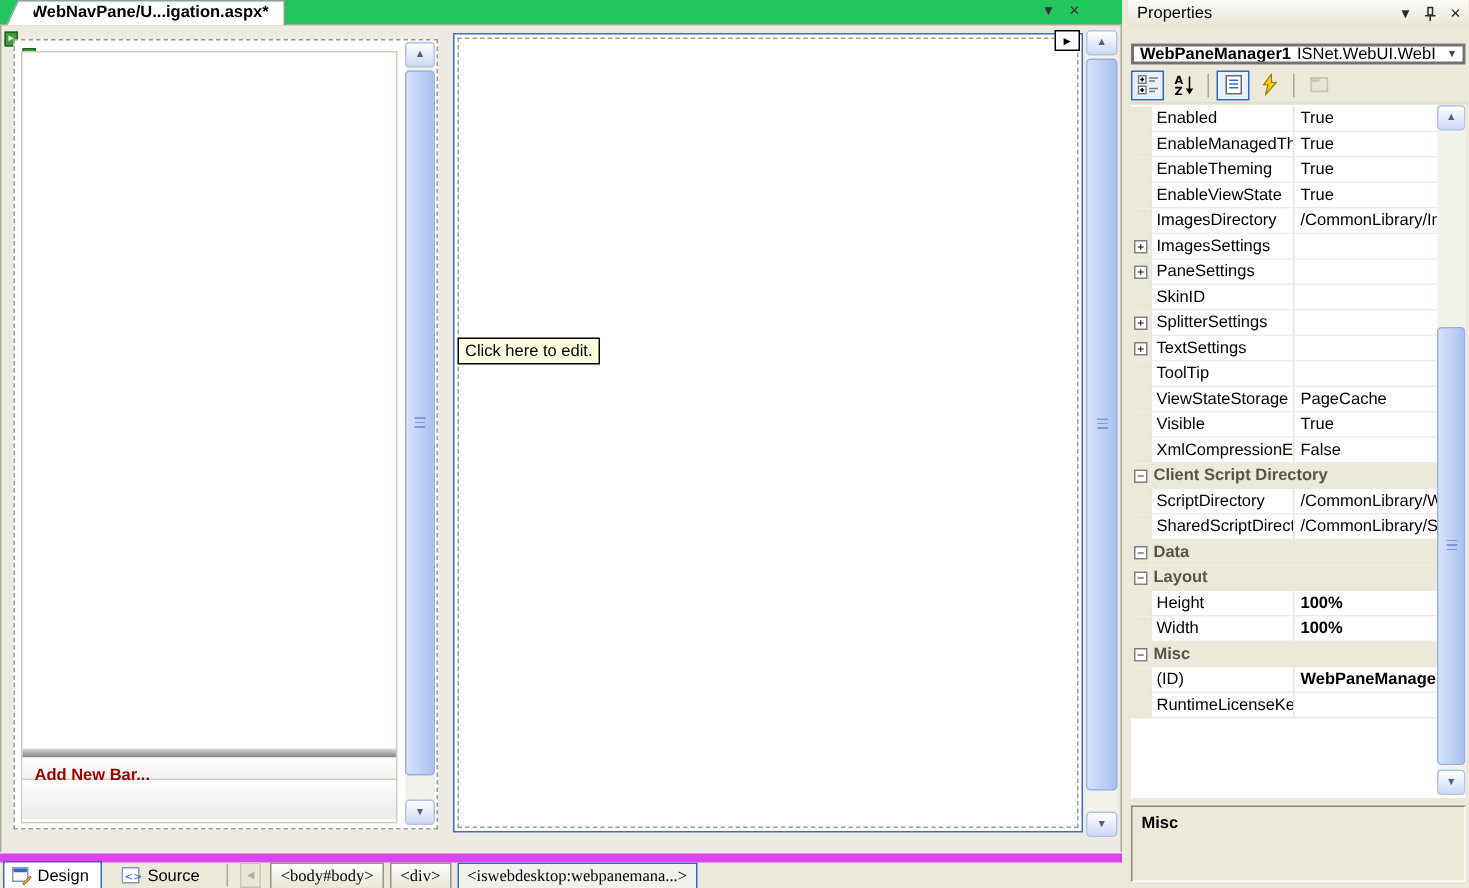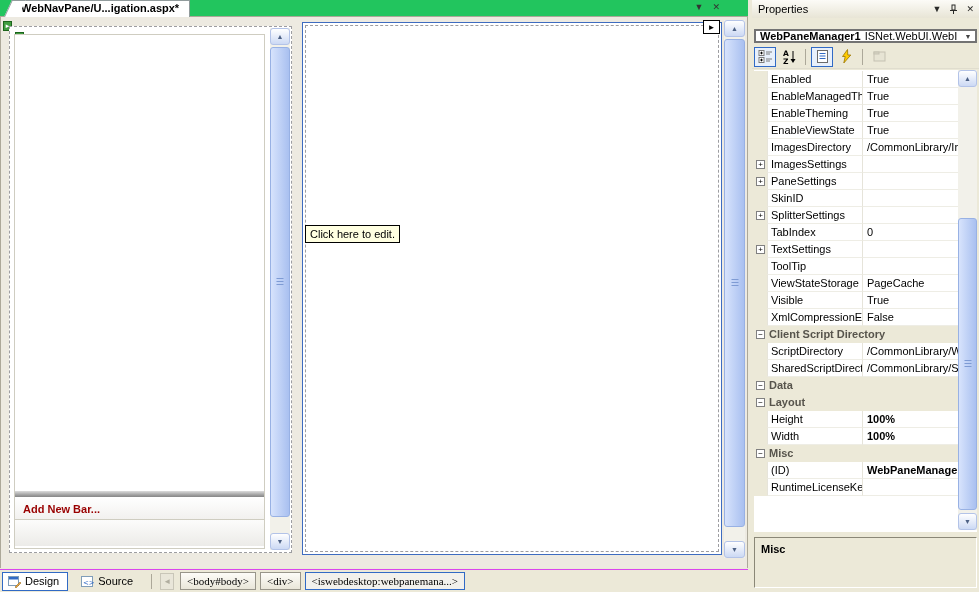--- a/index.html
+++ b/index.html
@@ -18,41 +18,41 @@
 
   .glyph { position:absolute; width:9px; height:10px; background:#3F9C3F; border:1px solid #1C641C; color:#FFF; font-size:7px; line-height:8px; text-align:center; }
   .glyph1 { left:2px; top:4px; }
   .glyph2 { left:5px; top:5px; }
 
   
   .left-pane { position:absolute; left:8px; top:9px; width:283px; height:527px; border:1px dashed #9D9DA1; background:#FFFFFF; }
   .inner-box { position:absolute; left:4px; top:7px; right:26px; bottom:3px; border:1px solid #CFCDC1; background:#FFFFFF; }
   .bottom-rows { position:absolute; left:0; right:0; bottom:2px; }
   .splitbar { height:6px; background:linear-gradient(#DCDCDC,#9C9C9C 70%,#878787); }
-  .addbar { height:23px; background:linear-gradient(#FFFFFF,#F2F1EF); border-bottom:1px solid #CFCDC1; color:#990000; font-weight:bold; padding:6px 0 0 8px; }
+  .addbar { height:15px; background:linear-gradient(#FFFFFF,#F2F1EF); border-bottom:1px solid #CFCDC1; color:#990000; font-weight:bold; padding:6px 0 0 8px; }
   .emptyrow { height:26px; background:linear-gradient(#FCFCFB,#ECEBE8); }
 
   
   .sb { position:absolute; display:flex; flex-direction:column; background:#F2F1EA; }
   .sb-btn { flex:0 0 17px; display:flex; align-items:center; justify-content:center; font-size:7px; color:#4D6185; background:linear-gradient(#FFFFFF,#CCD9F4); border:1px solid #B3C3E8; border-radius:3px; }
   .sb-track { flex:1; position:relative; }
   .sb-thumb { position:absolute; left:0; right:0; background:linear-gradient(90deg,#D7E3FC,#A9C0F0); border:1px solid #98B1E4; border-radius:3px; }
   .sb-thumb::after { content:""; position:absolute; left:50%; top:50%; transform:translate(-50%,-50%); width:7px; height:8px;
     background:repeating-linear-gradient(180deg,#7E9BD4 0 1px,rgba(0,0,0,0) 1px 3px); }
   .left-sb { right:1px; top:1px; bottom:2px; width:20px; }
   .doc-sb  { left:723px; top:3px; width:21px; height:538px; }
 
   
   .mid-pane { position:absolute; left:301px; top:5px; width:420px; height:533px; border:1px solid #3E6CC0; background:#FFFFFF; }
   .inner-dashed { position:absolute; left:2px; top:2px; right:2px; bottom:2px; border:1px dashed #9D9DA1; }
   .smart-tag { position:absolute; left:400px; top:-3px; width:17px; height:14px; background:#FFFFFF; border:1px solid #000; display:flex; align-items:center; justify-content:center; font-size:8px; color:#000; }
   .tooltip { position:absolute; left:2px; top:202px; height:18px; background:#FFFFE1; border:1px solid #000; padding:2px 4px 0 4px; white-space:nowrap; }
 
   
-  .bottom-bar { position:absolute; left:0; top:569px; width:748px; height:23px; background:#ECE9D8; border-top:1px solid #d946ef; display:flex; align-items:center; padding:0 2px; }
+  .bottom-bar { position:absolute; left:0; top:569px; width:748px; height:23px; background:#ECE9D8; border-top:6px solid #d946ef; display:flex; align-items:center; padding:0 2px; }
   .view-tab { height:19px; display:flex; align-items:center; gap:4px; padding:0 8px 0 5px; margin-right:8px; white-space:nowrap; }
   .view-tab.active { background:#FFFFFF; border:1px solid #316AC5; }
   .vdiv { width:1px; height:15px; background:#ACA899; margin:0 8px 0 2px; }
   .nav-back { width:14px; height:17px; display:flex; align-items:center; justify-content:center; color:#B0AD9F; font-size:8px; border:1px solid #C9C6B8; background:#E9E6D9; margin-right:6px; }
   .crumbs { display:flex; gap:4px;font-family:Liberation Serif, serif; }
   .crumb { height:18px; border:1px solid #98958A; background:linear-gradient(#FDFCF8,#E9E6D9); padding:2px 6px 0 6px; white-space:nowrap; }
   .crumb.sel { border-color:#316AC5; background:#F2F1EC; }
 
   
   .props { position:absolute; left:752px; top:0; width:227px; height:592px; background:#ECE9D8; }
@@ -279,25 +279,20 @@
           <span class="pv"></span>
         </div>
         <div class="grow">
           <span class="gut">
             <span class="exp">+</span>
           </span>
           <span class="pn">SplitterSettings</span>
           <span class="pv"></span>
         </div>
         <div class="grow">
-          <span class="gut"></span>
-          <span class="pn">TabIndex</span>
-          <span class="pv">0</span>
-        </div>
-        <div class="grow">
           <span class="gut">
             <span class="exp">+</span>
           </span>
           <span class="pn">TextSettings</span>
           <span class="pv"></span>
         </div>
         <div class="grow">
           <span class="gut"></span>
           <span class="pn">ToolTip</span>
           <span class="pv"></span>

